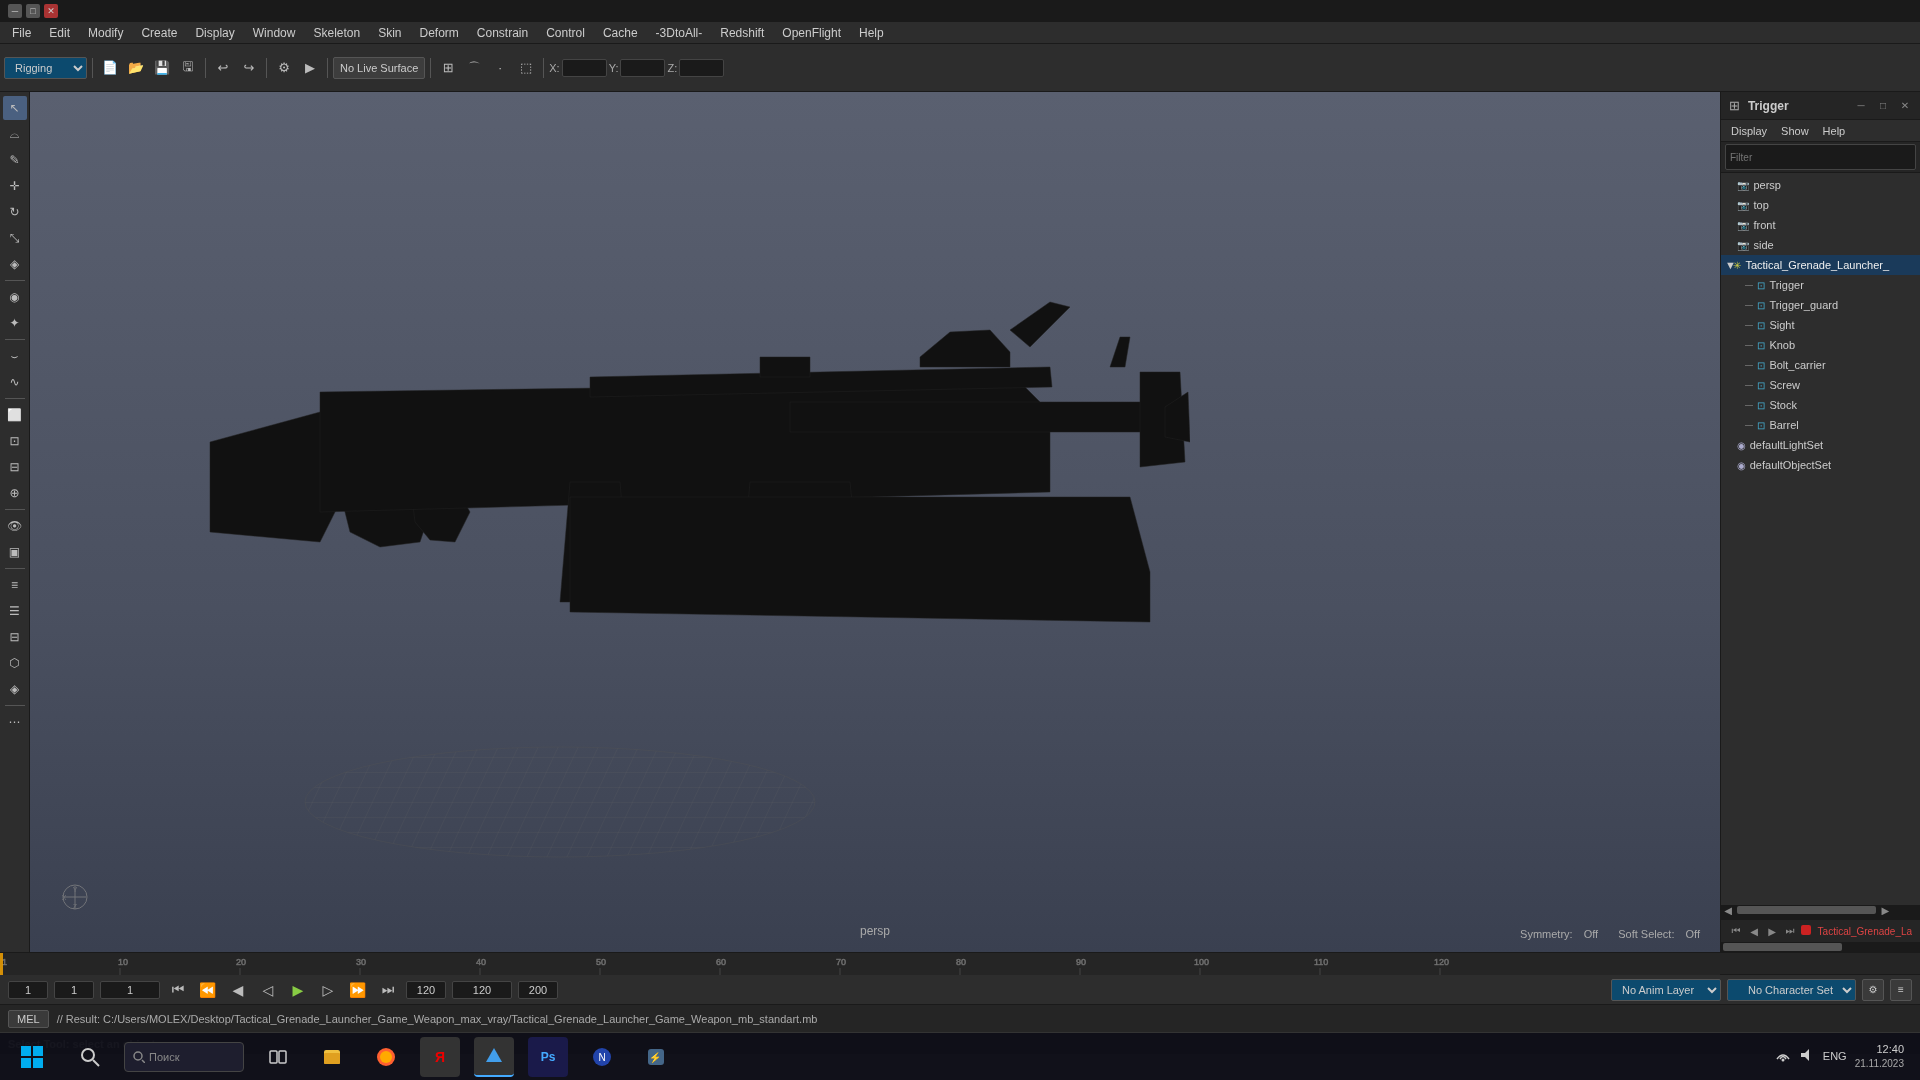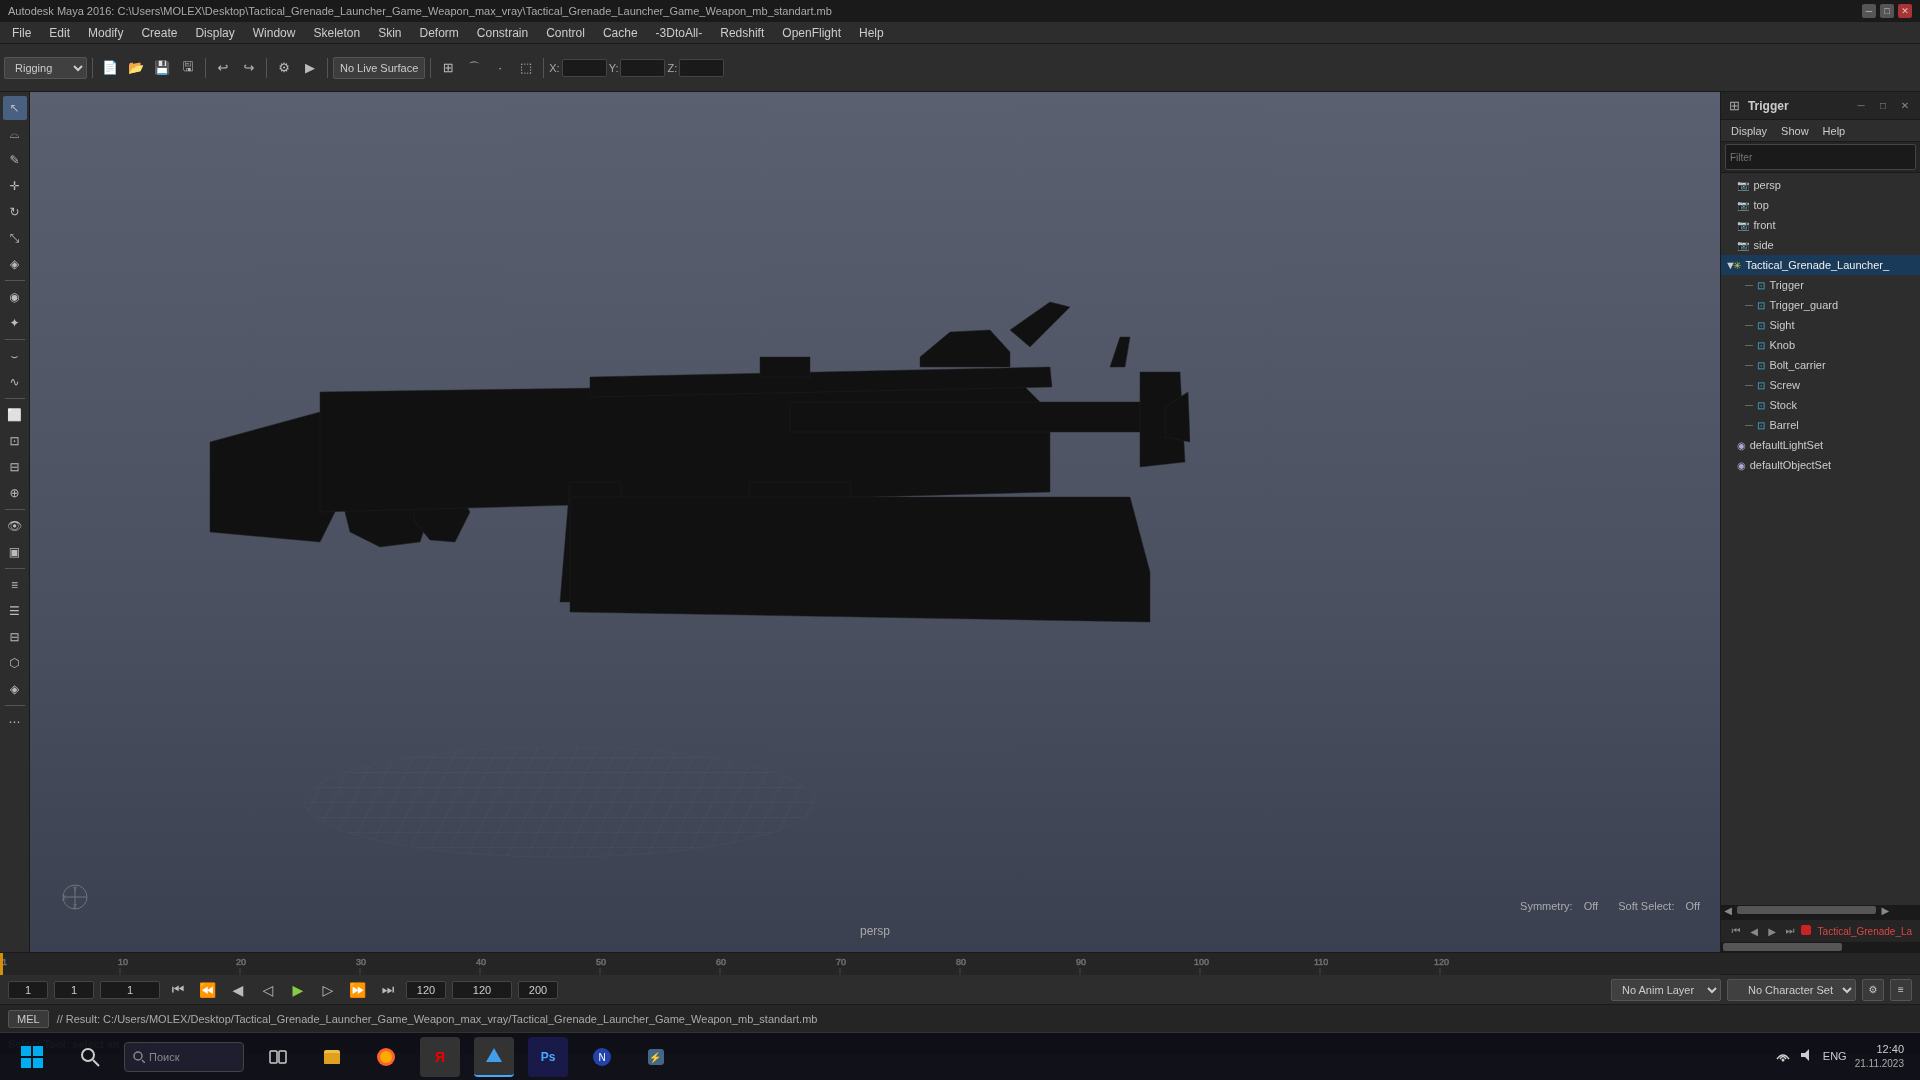--- a/index.html
+++ b/index.html
@@ -21,21 +21,21 @@
     }
     .menu-item { padding: 2px 8px; font-size: 12px; color: #ccc; cursor: pointer; border-radius: 2px; }
 
     
     #toolbar-area {
       width: 100%; height: 48px; background: #2d2d2d; display: flex; align-items: center; padding: 0 4px; gap: 2px;
       border-bottom: 1px solid #1a1a1a;
     }
     .toolbar-btn { width: 24px; height: 24px; display: flex; align-items: center; justify-content: center; cursor: pointer; border-radius: 2px; color: #bbb; font-size: 13px; }
     .toolbar-separator { width: 1px; height: 20px; background: #555; margin: 0 3px; }
-    .toolbar-dropdown { background: #404040; border: 1px solid #555; border-radius: 2px; padding: 2px 6px; font-size: 11px; color: #ccc; height: 22px; min-width: 80px; cursor: pointer; }
+    .toolbar-dropdown { background: #0c4a6e; border: 1px solid #555; border-radius: 2px; padding: 2px 6px; font-size: 11px; color: #ccc; height: 22px; min-width: 80px; cursor: pointer; }
 
     
     #left-toolbar {
       width: 30px; background: #2d2d2d; border-right: 1px solid #1a1a1a;
       display: flex; flex-direction: column; align-items: center; padding: 4px 2px; gap: 2px;
     }
     .left-tool-btn { width: 24px; height: 24px; display: flex; align-items: center; justify-content: center; cursor: pointer; border-radius: 2px; color: #bbb; font-size: 12px; }
     .left-tool-separator { width: 20px; height: 1px; background: #555; margin: 2px 0; }
 
     
@@ -153,21 +153,20 @@
       background: #3d3d3d; border: 1px solid #555; border-radius: 2px; padding: 2px 6px; font-size: 11px; color: #ccc; height: 22px; display: flex; align-items: center;
     }
 
     
     #viewport-wrapper { flex: 1; display: flex; flex-direction: column; position: relative; }
   </style>
 </head>
 <body>
 
 <div id="title-bar">
-  <span class="title-text">Autodesk Maya 2016: C:\Users\MOLEX\Desktop\Tactical_Grenade_Launcher_Game_Weapon_max_vray\Tactical_Grenade_Launcher_Game_Weapon_mb_standart.mb</span>
   <div class="win-controls">
     <div class="win-btn">─</div>
     <div class="win-btn">□</div>
     <div class="win-btn" style="background:#aa3333;">✕</div>
   </div>
 </div>
 
 <div id="menu-bar">
   <div class="menu-item">File</div>
   <div class="menu-item">Edit</div>
@@ -341,21 +340,21 @@
           <path d="M 920,215 L 930,185 L 940,185 L 935,215 Z"></path>
 
           <path d="M 380,345 L 940,345 L 960,420 L 960,470 L 380,460 Z"></path>
 
           <path d="M 975,255 L 998,240 L 1000,290 L 975,285 Z"></path>
         </g>
       </svg>
 
       <div id="vp-label-persp" style="position:absolute;bottom:14px;left:50%;transform:translateX(-50%);font-size:12px;color:#aaa;">persp</div>
 
-      <div id="vp-symmetry" style="position:absolute;bottom:40px;right:20px;font-size:11px;color:#aaa;display:flex;gap:20px;">
+      <div id="vp-symmetry" style="position:absolute;bottom:12px;right:20px;font-size:11px;color:#aaa;display:flex;gap:20px;">
         <span>
           <span>Symmetry:</span>
           <span style="margin-left:8px;">Off</span>
         </span>
         <span>
           <span>Soft Select:</span>
           <span style="margin-left:8px;">Off</span>
         </span>
       </div>
 

